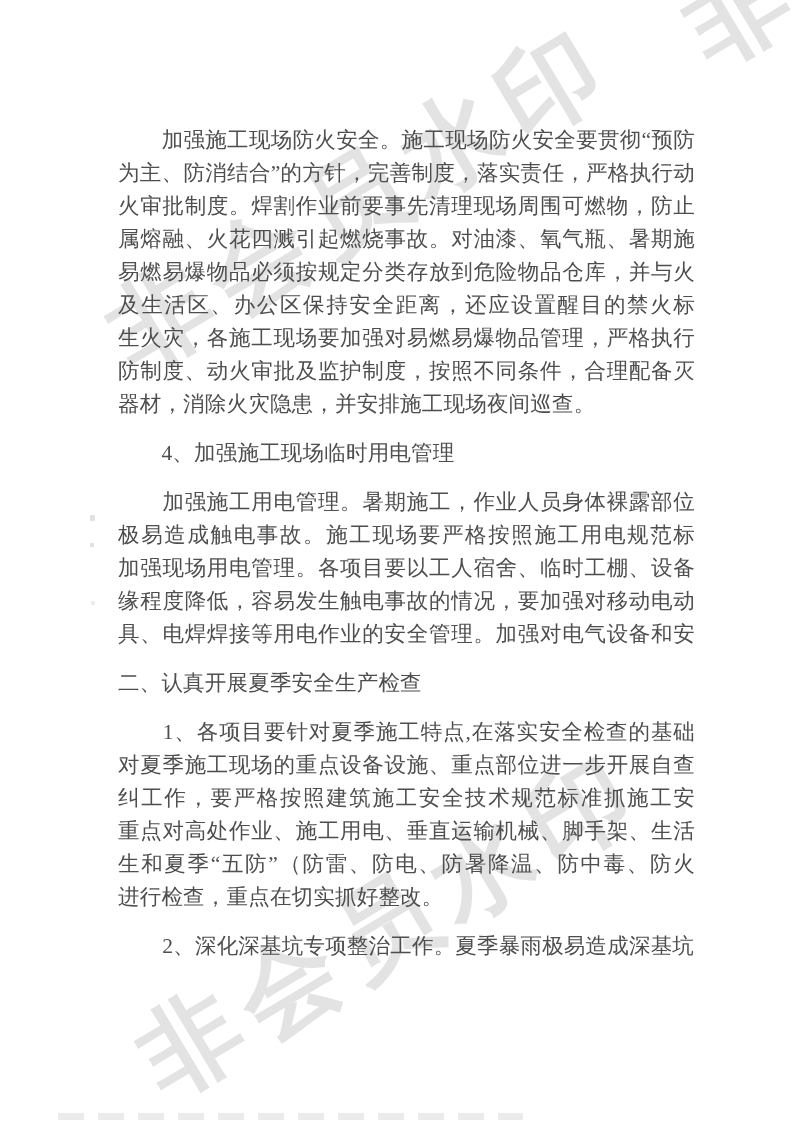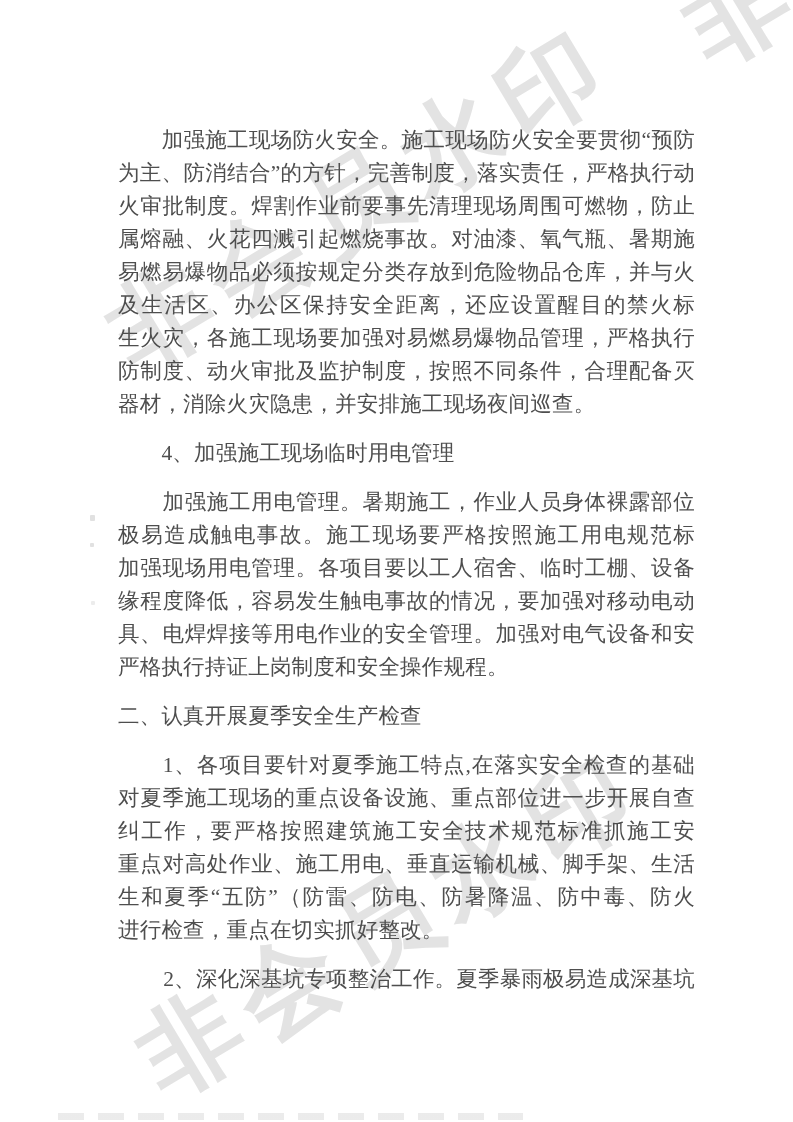--- a/index.html
+++ b/index.html
@@ -52,21 +52,21 @@
   .para{margin:16px;padding:0;}
   .line{
     height:33px;
     line-height:33px;
     text-align:justify;
     text-align-last:justify;
     overflow:hidden;
     letter-spacing:0.2px;
   }
   .line.no-j{
-    text-align:right;
+    text-align:center;
     text-align-last:left;
   }
   
   .scan-speck{
     position:absolute;
     background:#c9c9c9;
     opacity:.55;
     z-index:2;
     border-radius:1px;
   }
@@ -108,21 +108,20 @@
       </div>
       <div class="para">
         <div class="line no-j">　　4、加强施工现场临时用电管理</div>
       </div>
       <div class="para">
         <div class="line">　　加强施工用电管理。暑期施工，作业人员身体裸露部位多，</div>
         <div class="line">极易造成触电事故。施工现场要严格按照施工用电规范标准，</div>
         <div class="line">加强现场用电管理。各项目要以工人宿舍、临时工棚、设备配</div>
         <div class="line">缘程度降低，容易发生触电事故的情况，要加强对移动电动工</div>
         <div class="line">具、电焊焊接等用电作业的安全管理。加强对电气设备和安全</div>
-        <div class="line no-j">严格执行持证上岗制度和安全操作规程。</div>
       </div>
       <div class="para">
         <div class="line no-j">二、认真开展夏季安全生产检查</div>
       </div>
       <div class="para">
         <div class="line">　　1、各项目要针对夏季施工特点,在落实安全检查的基础上，</div>
         <div class="line">对夏季施工现场的重点设备设施、重点部位进一步开展自查自</div>
         <div class="line">纠工作，要严格按照建筑施工安全技术规范标准抓施工安全，</div>
         <div class="line">重点对高处作业、施工用电、垂直运输机械、脚手架、生活卫</div>
         <div class="line">生和夏季“五防”（防雷、防电、防暑降温、防中毒、防火灾）</div>

